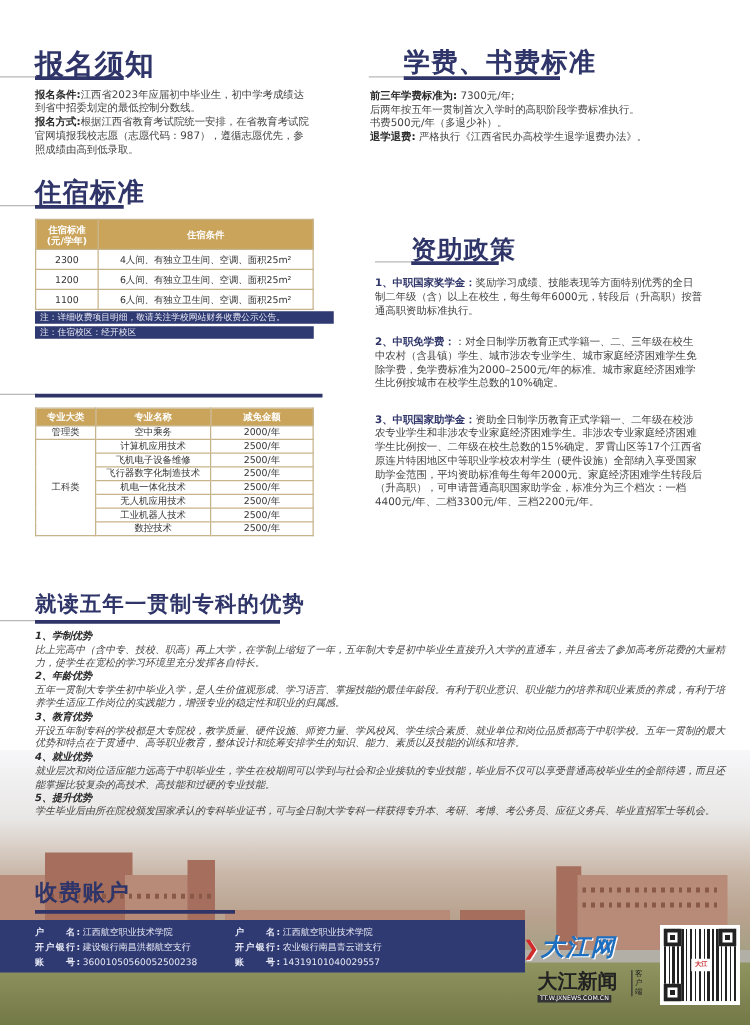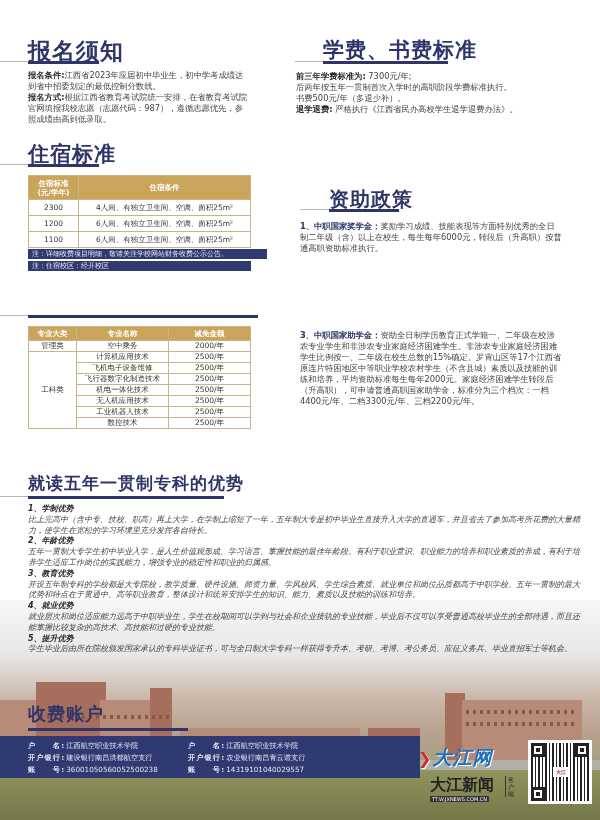--- a/index.html
+++ b/index.html
@@ -132,22 +132,25 @@
     </table>
   <div class="note-bar" style="left:28px;top:249px;width:239px;height:10px;">注：详细收费项目明细，敬请关注学校网站财务收费公示公告。</div>
   <div class="note-bar" style="left:28px;top:261px;width:223px;height:10px;">注：住宿校区：经开校区</div>
 
   <div class="heading-grey" style="left:300px;top:209px;width:30px;"></div>
   <div class="heading" style="left:329px;top:186px;font-size:20px;">资助政策</div>
   <div class="heading-line" style="left:329px;top:209px;width:70px;"></div>
   <div class="txt" style="left:300px;top:221px;width:262px;line-height:11px;">
     <b style="color:#2f3568;">1、中职国家奖学金：</b><span>奖励学习成绩、技能表现等方面特别优秀的全日制二年级（含）以上在校生，每生每年6000元，转段后（升高职）按普通高职资助标准执行。</span>
   </div>
+  <div class="txt" style="left:300px;top:268px;width:262px;line-height:11px;">
+    <b style="color:#2f3568;">2、中职免学费：</b><span>：对全日制学历教育正式学籍一、二、三年级在校生中农村（含县镇）学生、城市涉农专业学生、城市家庭经济困难学生免除学费，免学费标准为2000–2500元/年的标准。城市家庭经济困难学生比例按城市在校学生总数的10%确定。</span>
+  </div>
   <div class="txt" style="left:300px;top:330px;width:262px;line-height:11px;">
-    <b style="color:#2f3568;">3、中职国家助学金：</b><span>资助全日制学历教育正式学籍一、二年级在校涉农专业学生和非涉农专业家庭经济困难学生。非涉农专业家庭经济困难学生比例按一、二年级在校生总数的15%确定。罗霄山区等17个江西省原连片特困地区中等职业学校农村学生（不含县城）素质以及技能的训练和培养，平均资助标准每生每年2000元。家庭经济困难学生转段后（升高职），可申请普通高职国家助学金，标准分为三个档次：一档4400元/年、二档3300元/年、三档2200元/年。</span>
+    <b style="color:#2f3568;">3、中职国家助学金：</b><span>资助全日制学历教育正式学籍一、二年级在校涉农专业学生和非涉农专业家庭经济困难学生。非涉农专业家庭经济困难学生比例按一、二年级在校生总数的15%确定。罗霄山区等17个江西省原连片特困地区中等职业学校农村学生（硬件设施）全部纳入享受国家助学金范围，平均资助标准每生每年2000元。家庭经济困难学生转段后（升高职），可申请普通高职国家助学金，标准分为三个档次：一档4400元/年、二档3300元/年、三档2200元/年。</span>
   </div>
 
   <div class="heading-grey" style="left:0;top:315px;width:30px;"></div>
   <div class="heading-line" style="left:28px;top:315px;width:230px;"></div>
 
   <table style="left:28px;top:326px;width:223px;">
     <tbody>
         <tr style="height:14px;">
       <th style="width:48px;">专业大类</th>
       <th style="width:92px;">专业名称</th>

